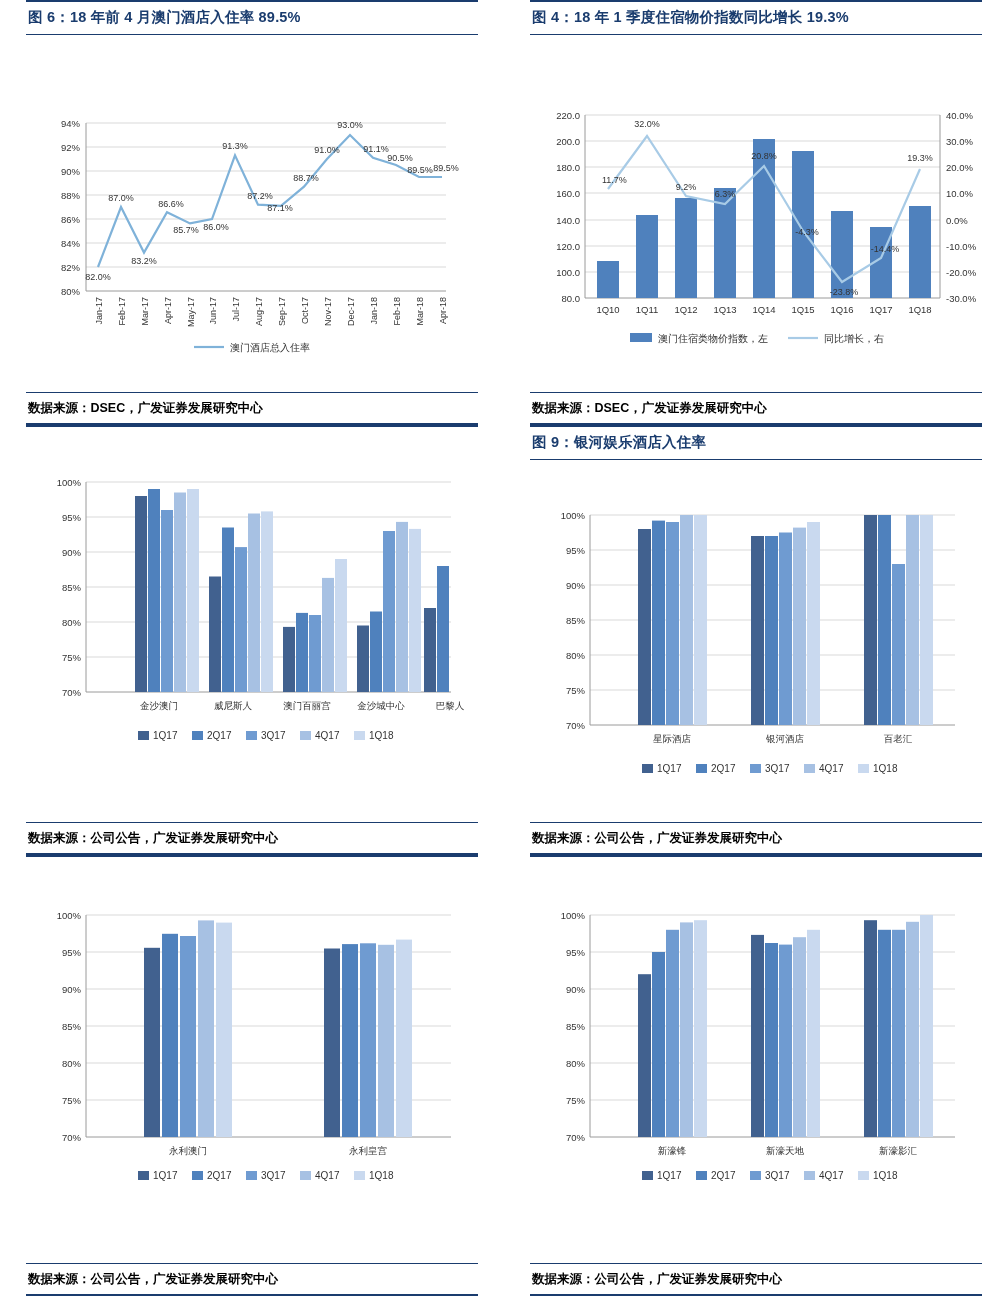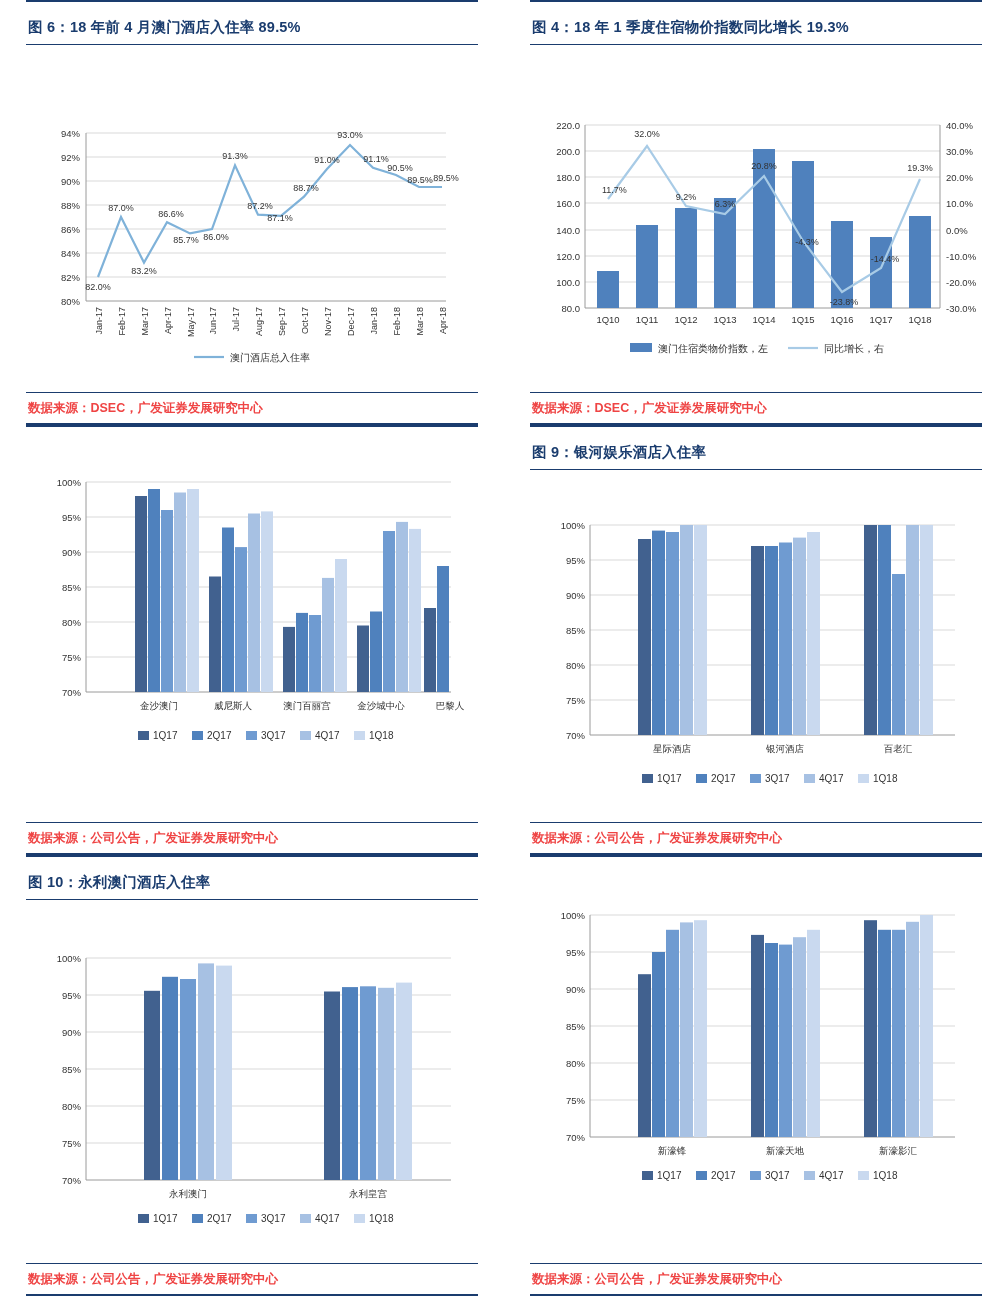--- a/index.html
+++ b/index.html
@@ -24,29 +24,29 @@
   .panel-inner {
     border-top:2px solid #1a3c6e;
     border-bottom:2px solid #1a3c6e;
     height:100%;
     position:relative;
   }
   .fig-title {
     font-size:14.5px;
     font-weight:bold;
     color:#1a3c6e;
-    padding:16px 0 7px 2px;
+    padding:6px 0 7px 2px;
     letter-spacing:0.2px;
   }
   .title-rule { border-bottom:1px solid #1a3c6e; }
   .source {
     position:absolute;
     bottom:6px; left:2px;
     font-size:12.5px;
-    color:#ef4444;
+    color:#000000;
     font-weight:bold;
   }
   .source-rule {
     position:absolute;
     left:0; right:0;
     bottom:30px;
     border-bottom:1px solid #1a3c6e;
   }
   .chart-area { position:relative; }
 
@@ -366,21 +366,20 @@
           </g>
         </svg>
       </div>
       <div class="source-rule"></div>
       <div class="source">数据来源：公司公告，广发证券发展研究中心</div>
     </div>
   </div>
 
   <div class="panel">
     <div class="panel-inner">
-      <div class="fig-title title-rule">图 10：永利澳门酒店入住率</div>
       <div class="chart-area">
         <svg width="452" height="340" viewBox="0 0 452 340">
           <g>
             <line class="gridline" x1="60" y1="58" x2="425" y2="58"></line>
             <line class="gridline" x1="60" y1="95" x2="425" y2="95"></line>
             <line class="gridline" x1="60" y1="132" x2="425" y2="132"></line>
             <line class="gridline" x1="60" y1="169" x2="425" y2="169"></line>
             <line class="gridline" x1="60" y1="206" x2="425" y2="206"></line>
             <line class="gridline" x1="60" y1="243" x2="425" y2="243"></line>
             <line class="axisline" x1="60" y1="280" x2="425" y2="280"></line>

